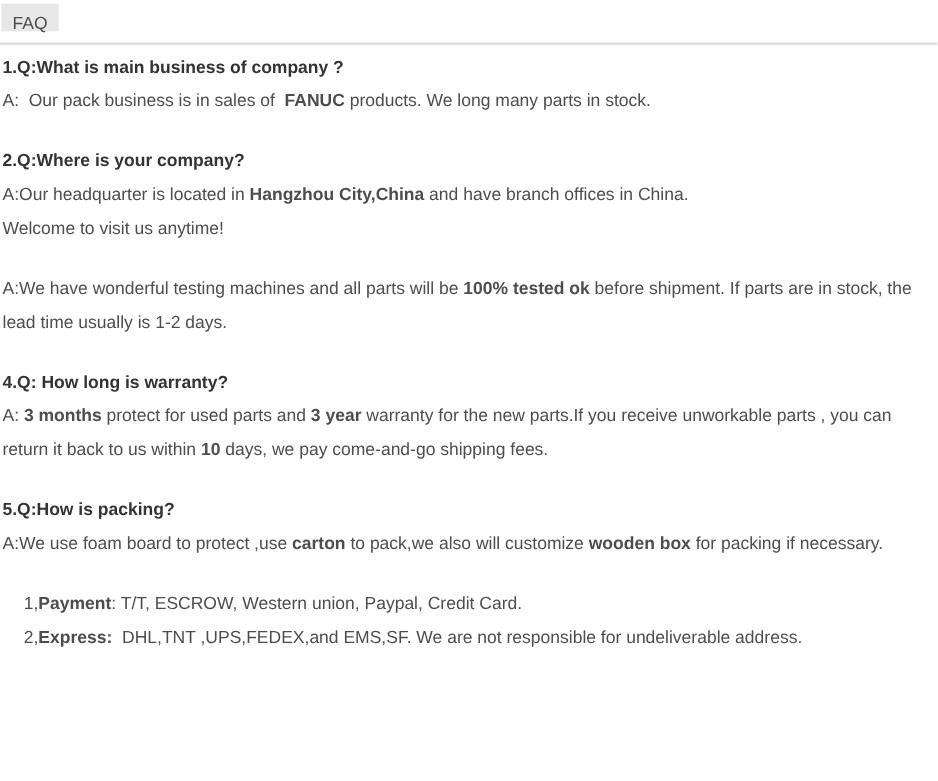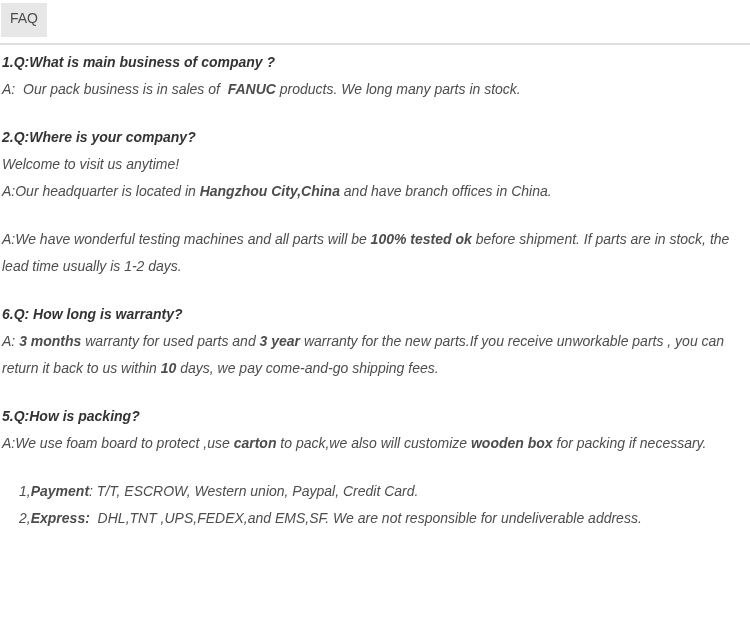--- a/index.html
+++ b/index.html
@@ -16,21 +16,21 @@
     width: 750px; height: 625px;
     background: var(--page-bg);
     font-family: "Liberation Sans", sans-serif;
     overflow: hidden;
   }
   .tabbar { padding-top: 3px; }
   .tab {
     display: inline-block;
     margin-left: 1px;
     min-width: 45px;
-    height: 34px;
+    height: 22px;
     line-height: 31px;
     padding: 0 9px;
     text-align: center;
     background: var(--tab-bg);
     color: var(--tab-text);
     font-size: 14px;
     cursor: pointer;
   }
   .divider {
     height: 2px;
@@ -38,21 +38,20 @@
     margin-top: 6px;
   }
   .content { padding: 4px 2px 0 2px; }
   .faq-section { margin: 0 0 21px 0; }
   .content p {
     margin: 0;
     font-size: 14px;
     line-height: 27px;
     color: var(--body);
     white-space: pre-wrap;
-    font-style: italic;
   }
   .content p.q {
     font-weight: 700;
     color: var(--heading);
   }
   .content p.indent { padding-left: 17px; }
   .b { font-weight: 700; margin-top: 18px; }
 </style>
 </head>
 <body>
@@ -63,29 +62,29 @@
 <div class="divider"></div>
 
 <div class="content">
   <div>
       <section class="faq-section">
         <p class="q">1.Q:What is main business of company ?</p>
         <p class="a"><span>A:  Our pack business is in sales of  </span><span class="b">FANUC</span><span> products. We long many parts in stock.</span></p>
       </section>
       <section class="faq-section">
         <p class="q">2.Q:Where is your company?</p>
+        <p class="a"><span>A:Our headquarter is located in </span><span class="b">Hangzhou City,China</span><span> and have branch offices in China.</span></p>
         <p class="a"><span>Welcome to visit us anytime!</span></p>
-        <p class="a"><span>A:Our headquarter is located in </span><span class="b">Hangzhou City,China</span><span> and have branch offices in China.</span></p>
       </section>
       <section class="faq-section">
         <p class="a"><span>A:We have wonderful testing machines and all parts will be </span><span class="b">100% tested ok</span><span> before shipment. If parts are in stock, the lead time usually is 1-2 days.</span></p>
       </section>
       <section class="faq-section">
-        <p class="q">6.Q: How long is warranty?</p>
-        <p class="a"><span>A: </span><span class="b">3 months</span><span> warranty for used parts and </span><span class="b">3 year</span><span> warranty for the new parts.If you receive unworkable parts , you can return it back to us within </span><span class="b">10</span><span> days, we pay come-and-go shipping fees.</span></p>
+        <p class="q">4.Q: How long is warranty?</p>
+        <p class="a"><span>A: </span><span class="b">3 months</span><span> protect for used parts and </span><span class="b">3 year</span><span> warranty for the new parts.If you receive unworkable parts , you can return it back to us within </span><span class="b">10</span><span> days, we pay come-and-go shipping fees.</span></p>
       </section>
       <section class="faq-section">
         <p class="q">5.Q:How is packing?</p>
         <p class="a"><span>A:We use foam board to protect ,use </span><span class="b">carton</span><span> to pack,we also will customize </span><span class="b">wooden box</span><span> for packing if necessary.</span></p>
       </section>
       <section class="faq-section">
         <p class="a indent"><span>1,</span><span class="b">Payment</span><span>: T/T, ESCROW, Western union, Paypal, Credit Card.</span></p>
         <p class="a indent"><span>2,</span><span class="b">Express:</span><span>  DHL,TNT ,UPS,FEDEX,and EMS,SF. We are not responsible for undeliverable address.</span></p>
       </section>
     </div>

